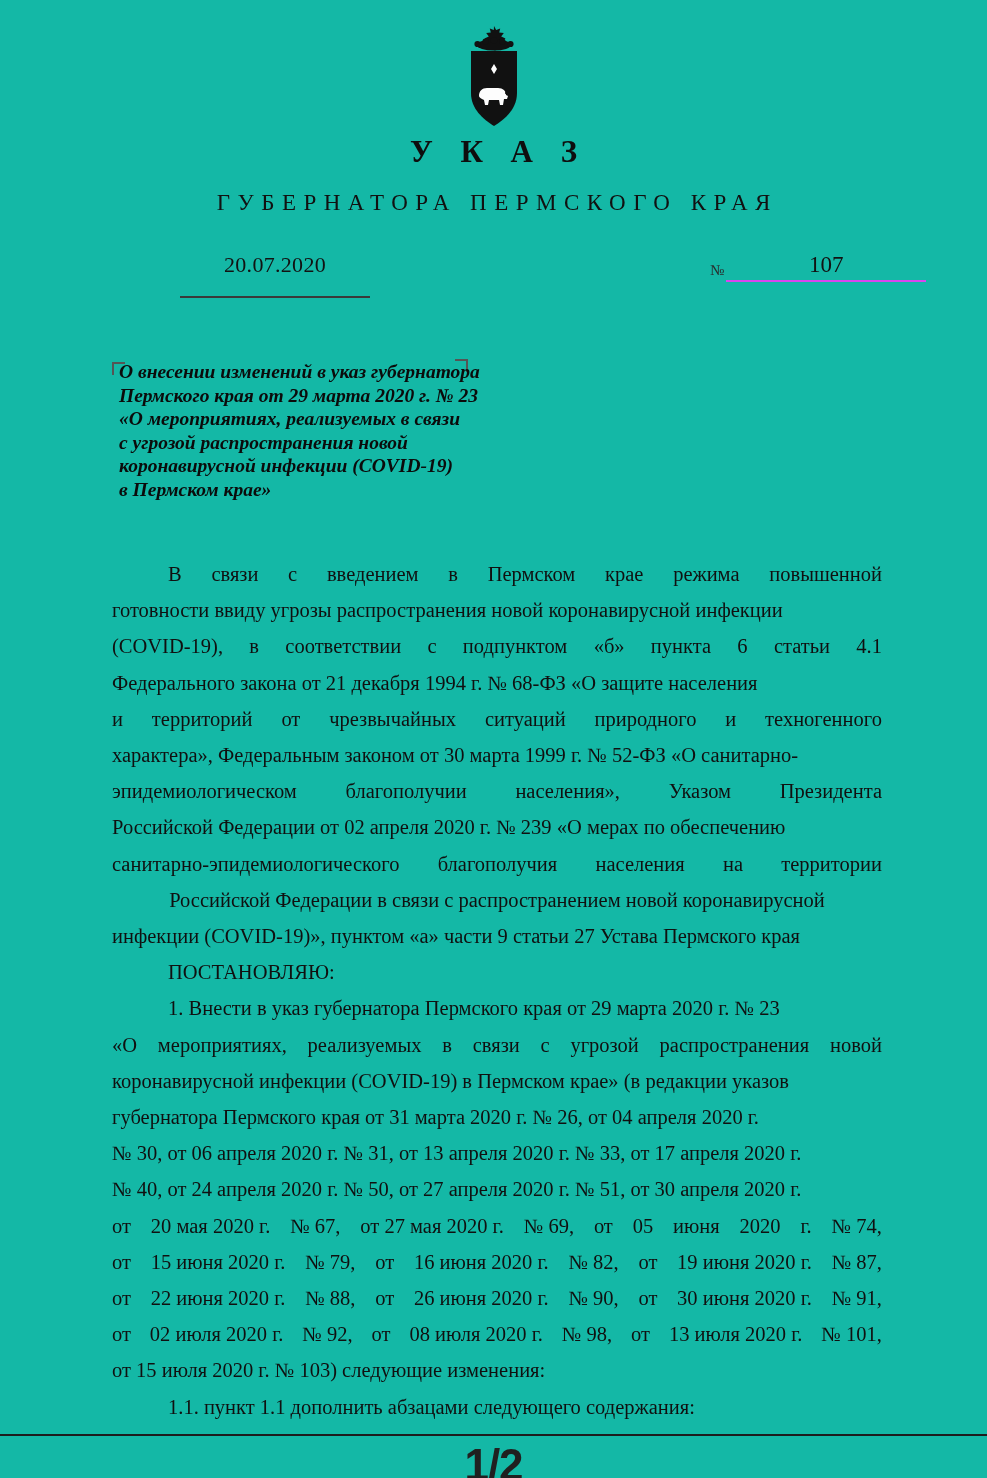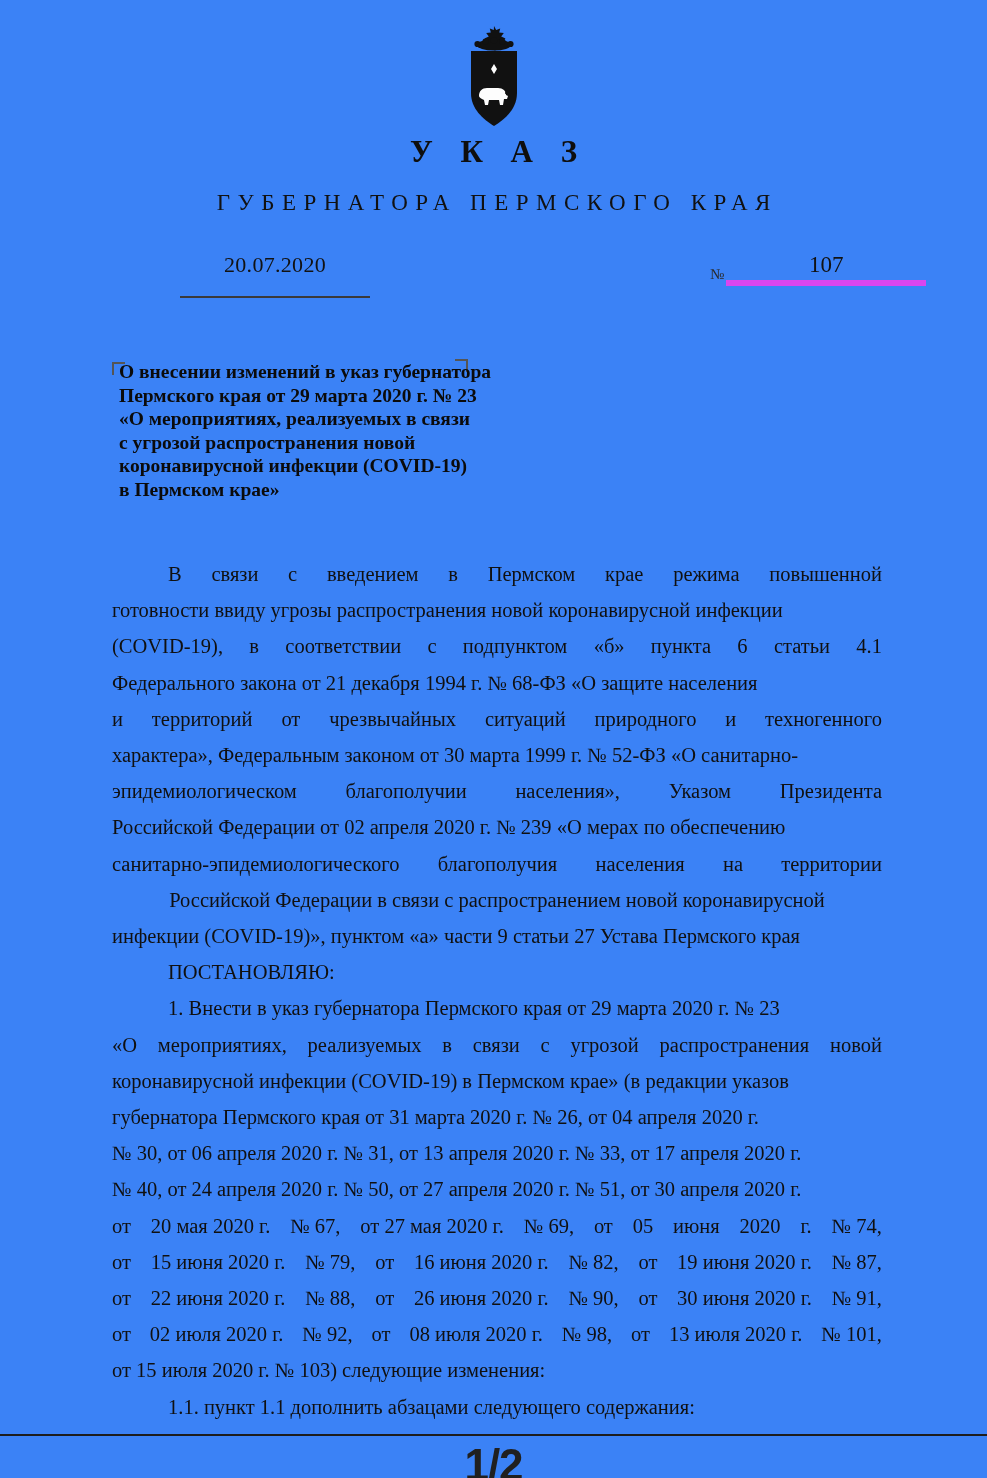--- a/index.html
+++ b/index.html
@@ -14,21 +14,21 @@
     font-family: "Liberation Serif", "DejaVu Serif", serif;
     color: #121212;
     overflow: hidden;
   }
 
   .page {
     position: absolute;
     left: 0; top: 0;
     width: 987px;
     height: 1478px;
-    background: #3b82f6;
+    background: #14b8a6;
   }
 
   
   .emblem-wrap {
     position: absolute;
     left: 0; right: 0;
     top: 24px;
     display: flex;
     justify-content: center;
   }
@@ -91,37 +91,38 @@
     align-items: flex-end;
   }
   .num-sign {
     font-size: 15px;
     padding-bottom: 3px;
     margin-right: 2px;
     color: #2a2a2a;
   }
   .num-field {
     width: 200px;
-    border-bottom: 6px solid #d946ef;
+    border-bottom: 2px solid #d946ef;
     text-align: center;
     font-size: 23px;
     padding-bottom: 2px;
     margin-bottom: 0;
   }
 
   
   .subject {
     position: absolute;
     left: 119px;
     top: 360px;
     width: 520px;
     font-size: 19.5px;
     font-weight: bold;
     line-height: 23.5px;
     color: #0b0b0b;
+    font-style: italic;
   }
   .subject div { white-space: nowrap; }
   .corner-tl, .corner-tr {
     position: absolute;
     width: 11px;
     height: 11px;
     border-top: 2px solid #555;
   }
   .corner-tl { left: 112px; top: 362px; border-left: 2px solid #555; }
   .corner-tr { left: 455px; top: 359px; border-right: 2px solid #555; }

